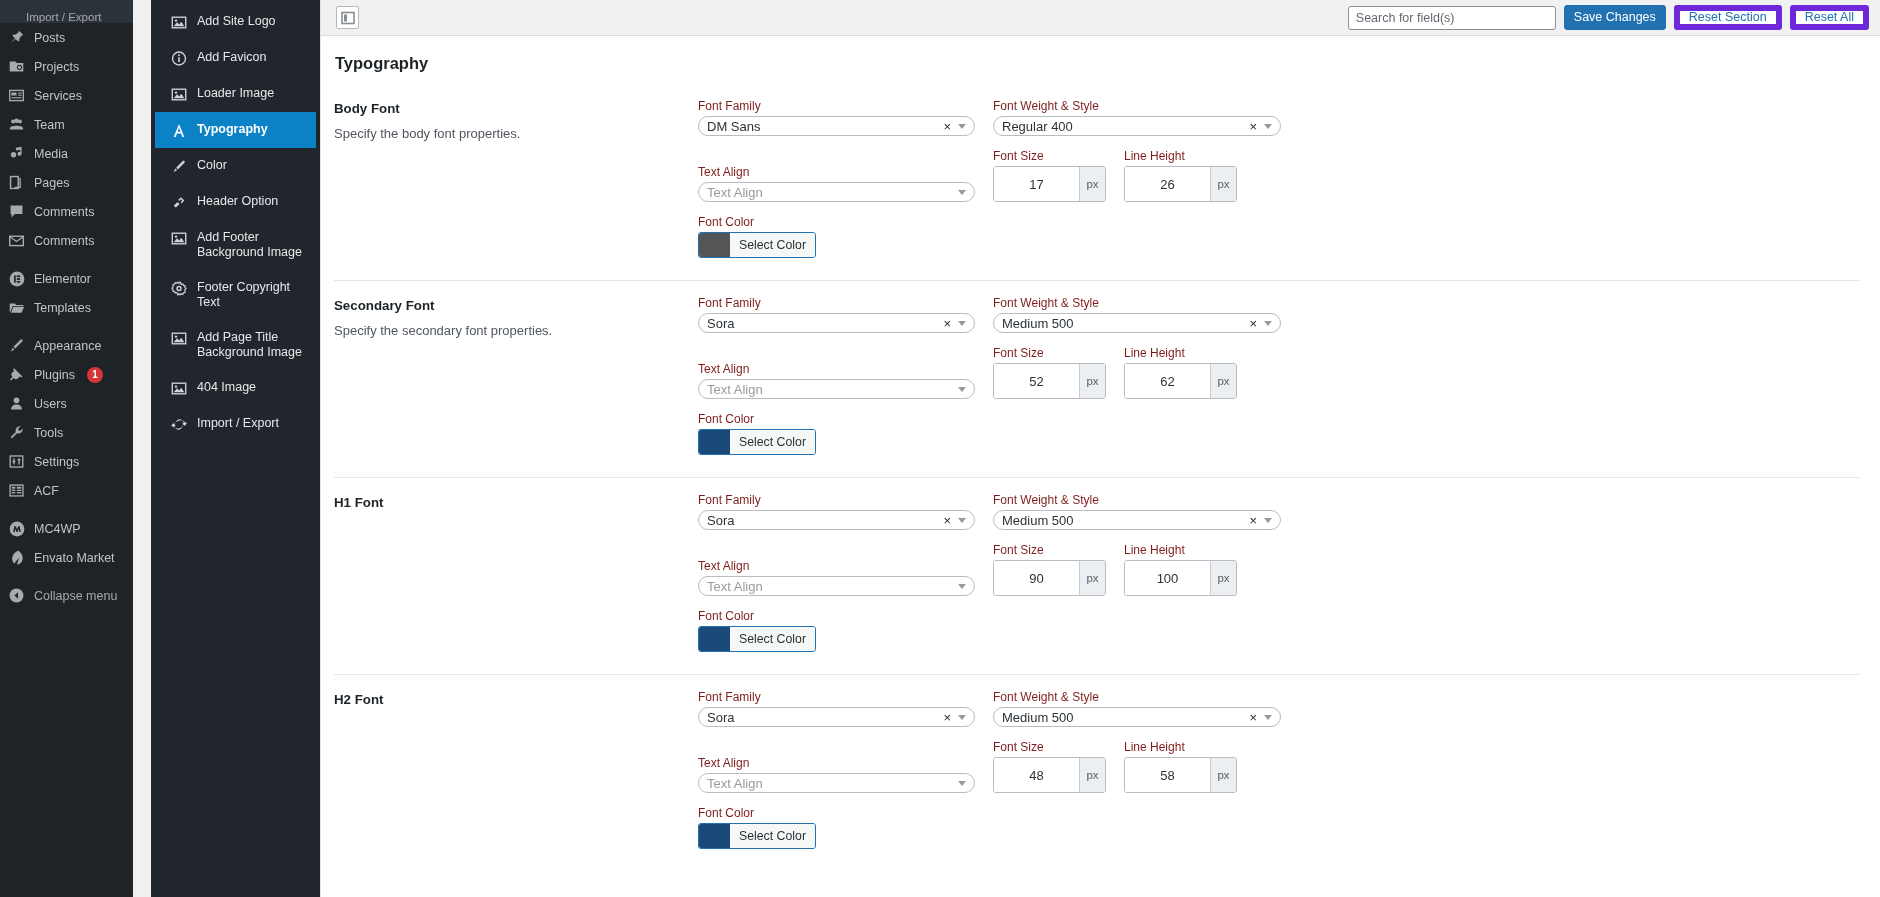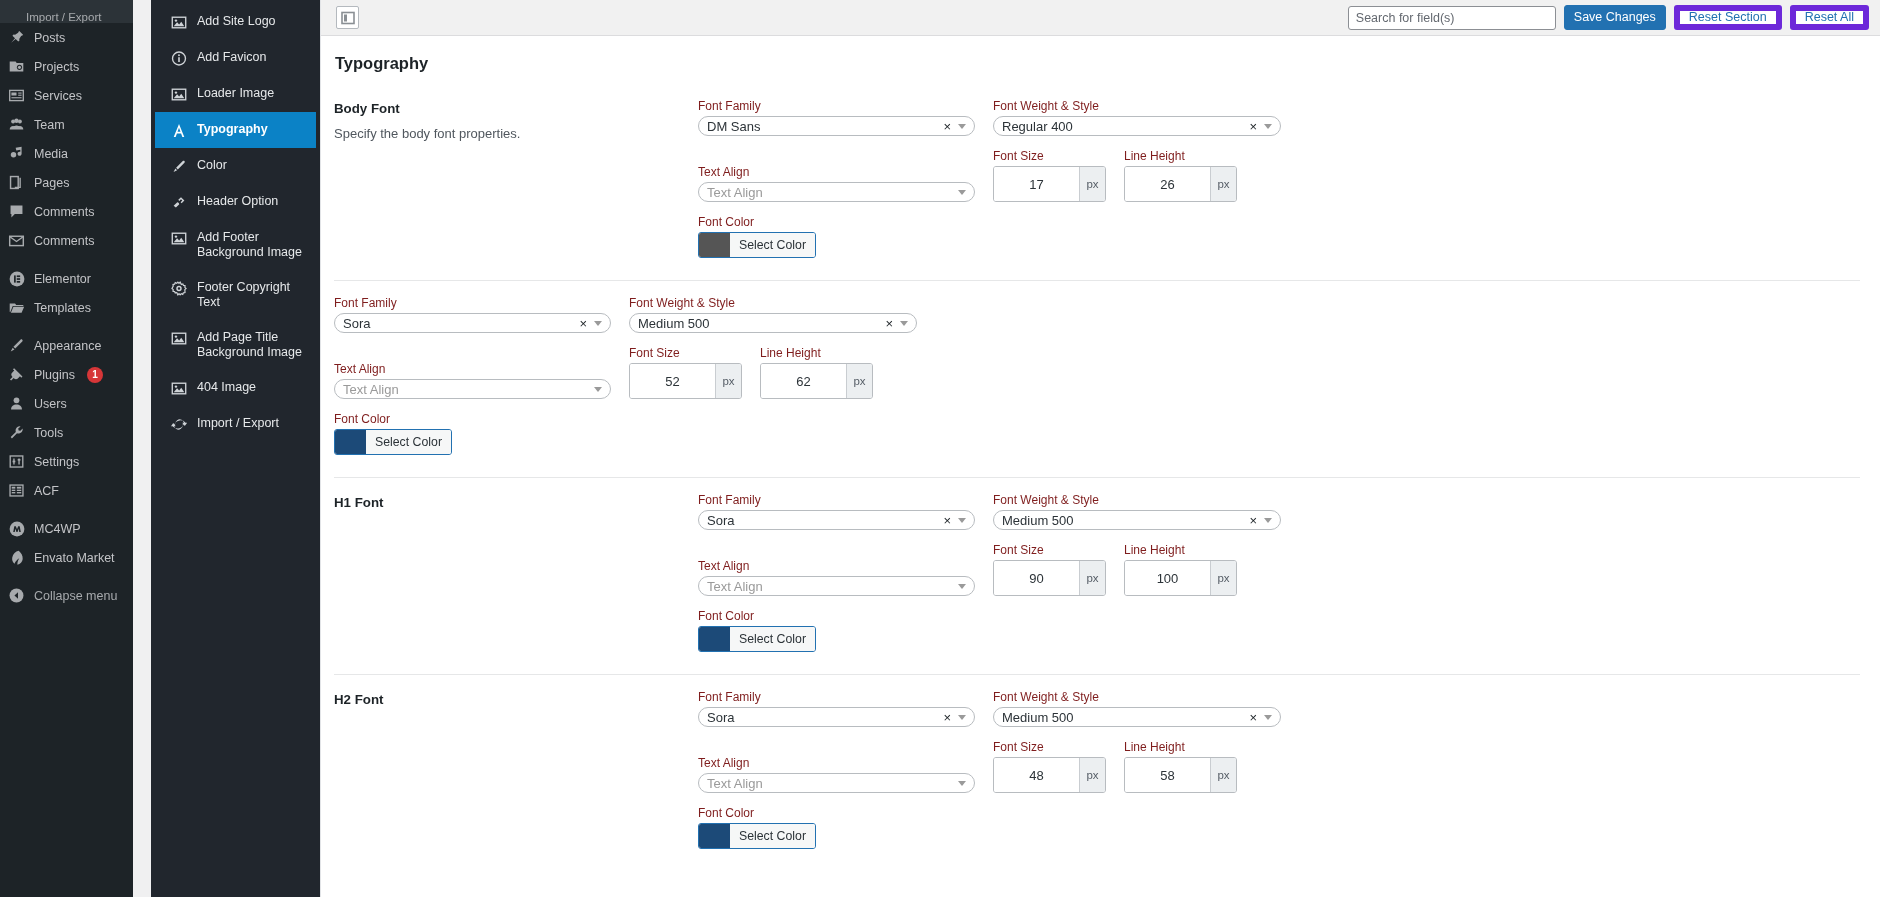--- a/index.html
+++ b/index.html
@@ -665,20 +665,24 @@
                     </div>
                   </div>
                   <div class="ctl color-ctl"><label class="ctl-label">Font Color</label><div class="color-btn">
                       <span class="color-swatch" style="background:#555555"></span>
                       <span class="color-text">Select Color</span>
                     </div></div>
                 </div>
               </div>
             </div>
             <div class="field-row">
+              <div class="fr-left">
+                <div class="fr-title">Secondary Font</div>
+                <div class="fr-desc">Specify the secondary font properties.</div>
+              </div>
               <div class="fr-right">
                 <div class="ctl-grid">
                   <div class="ctl w-family">
                     <label class="ctl-label">Font Family</label>
                     <div class="select-box">
                       <span class="sel-val">Sora</span>
                       <span class="sel-clear">×</span>
                       <span class="sel-caret"></span>
                     </div>
                   </div>

